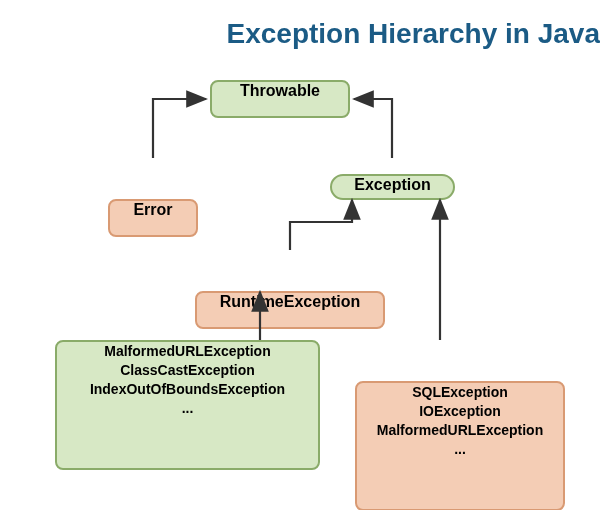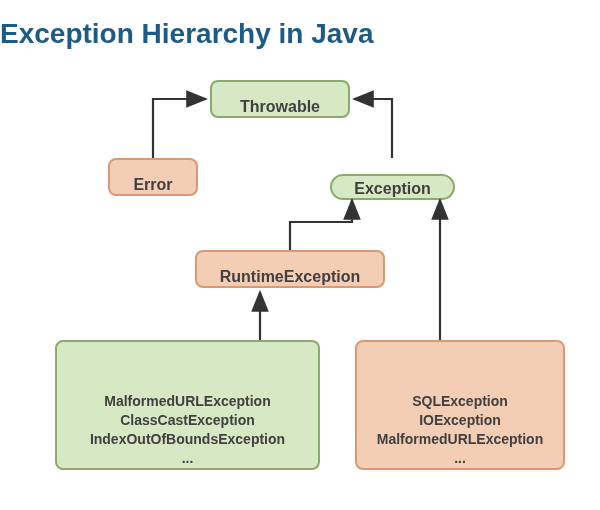--- a/index.html
+++ b/index.html
@@ -5,50 +5,51 @@
   * { box-sizing: border-box; margin: 0; padding: 0; }
   body {
     width: 600px;
     height: 510px;
     background: #ffffff;
     font-family: Arial, Helvetica, sans-serif;
     position: relative;
     overflow: hidden;
   }
   .title {
-    text-align: left;
+    text-align: right;
     font-size: 28px;
     font-weight: bold;
     color: #1b5b85;
     padding-top: 18px;
   }
   .canvas {
     position: absolute;
     top: 0; left: 0;
     width: 600px; height: 510px;
   }
   .node {
     position: absolute;
     border: 2px solid;
     border-radius: 8px;
     text-align: center;
     font-weight: bold;
-    color: #404040;
+    color: #000000;
     display: flex;
     flex-direction: column;
-    justify-content: flex-end;
+    justify-content: flex-start;
     align-items: center;
   }
   .green {
     background: #d7e8c5;
     border-color: #8aab69;
   }
   .orange {
     background: #f4cdb5;
     border-color: #d99a73;
+    margin-top: 41px;
   }
   .node .line { line-height: 1.35; font-size: 14px; }
   .node .name { font-size: 16px; }
   svg.arrows {
     position: absolute;
     top: 0; left: 0;
     width: 600px; height: 510px;
     pointer-events: none;
   }
 </style>

